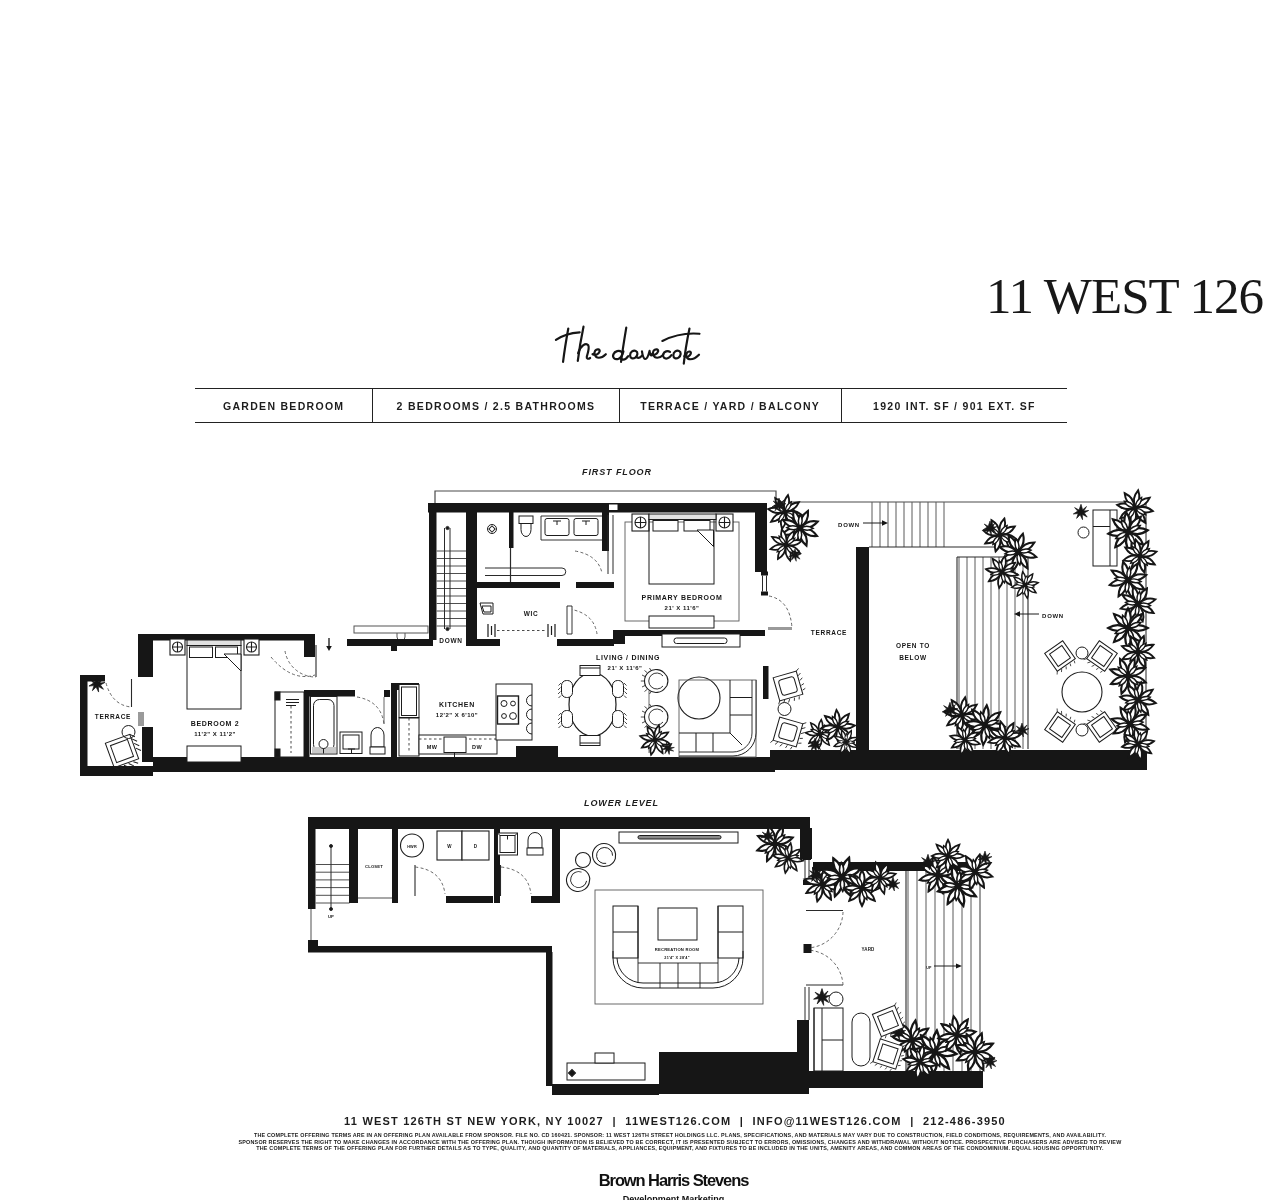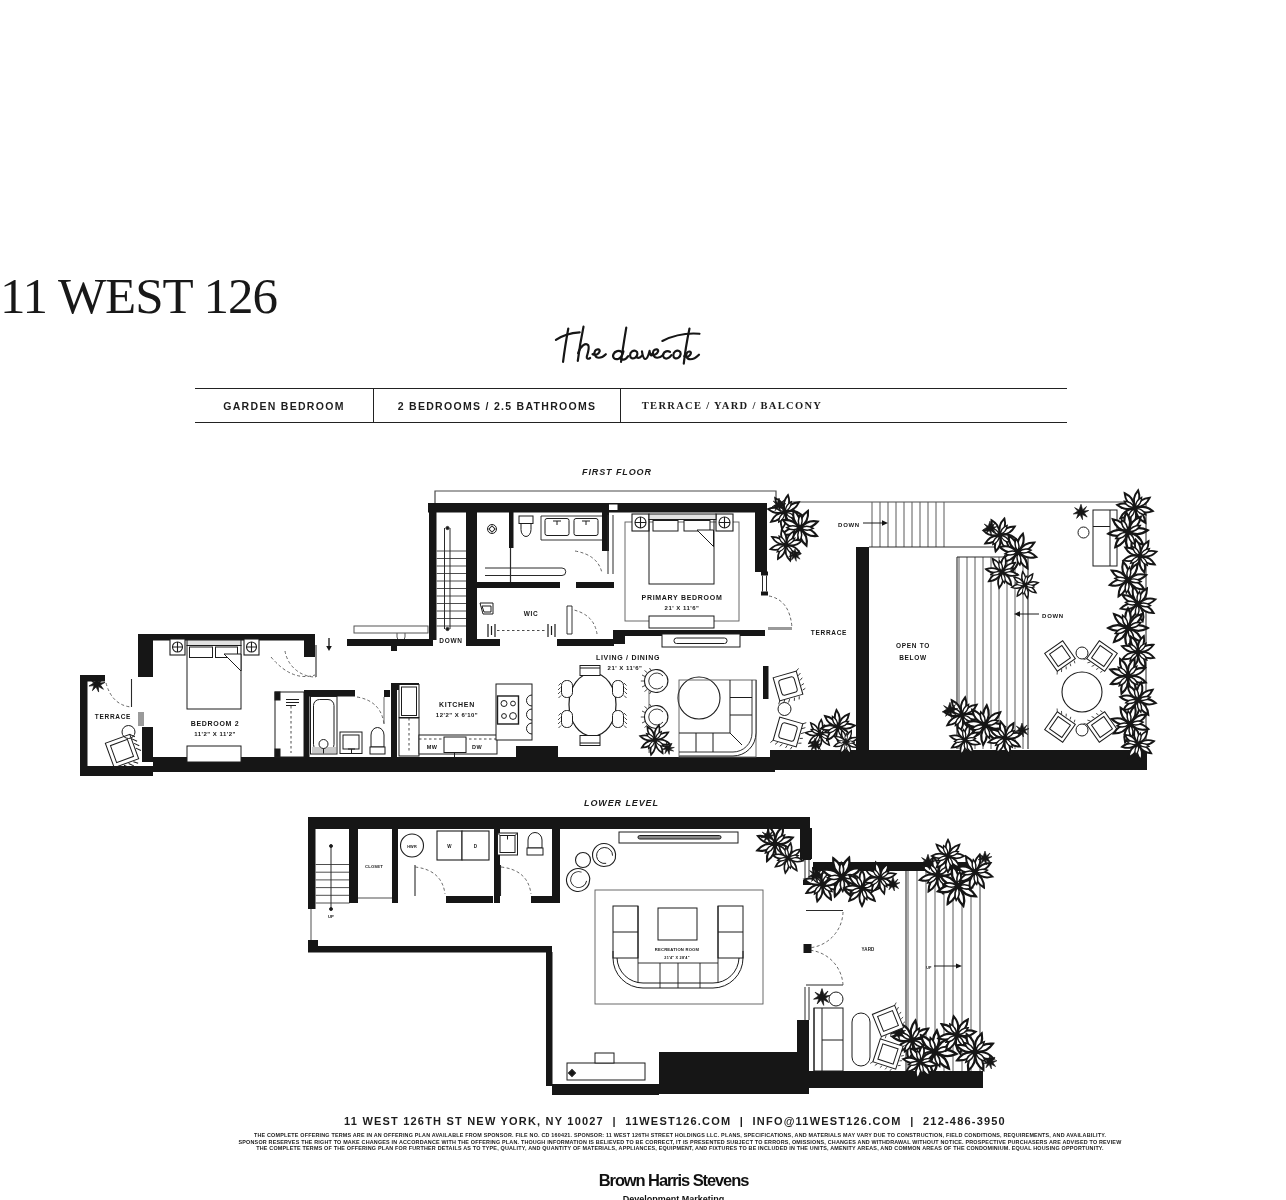--- a/index.html
+++ b/index.html
@@ -1,28 +1,28 @@
 <!DOCTYPE html>
 <html><head>
 <meta charset="utf-8">
 <style>
   html,body{margin:0;padding:0;background:#fff;}
   #page{position:relative;width:1286px;height:1200px;background:#fff;overflow:hidden;
         font-family:"Liberation Sans",sans-serif;}
   .abs{position:absolute;}
-  #title{left:0;top:271px;width:1263px;text-align:left;line-height:1;
+  #title{left:0;top:271px;width:1263px;text-align:right;line-height:1;
          font-family:"Liberation Serif",serif;font-size:51px;color:#181818;
          letter-spacing:-1px;white-space:nowrap;}
   #strip{left:195px;top:388px;width:872px;height:33px;border-top:1.6px solid #222;
          border-bottom:1.6px solid #222;display:flex;}
   #strip div{display:flex;align-items:center;justify-content:center;
          font-size:10.5px;font-weight:bold;letter-spacing:1.3px;color:#1d1d1d;white-space:nowrap;}
   #strip div:nth-child(1){width:178px;}
   #strip div:nth-child(2){width:246px;text-align:right;}
-  #strip div:nth-child(3){width:222px;font-family:Liberation Serif, serif;}
+  #strip div:nth-child(3){width:222px;}
   #strip div:nth-child(4){width:226px;}
   #strip div+div{border-left:1.6px solid #222;}
   .flabel{font-size:9px;font-weight:bold;letter-spacing:0.9px;color:#1d1d1d;white-space:nowrap;font-style:italic;}
   #addr{left:0;top:1115px;width:1350px;text-align:center;font-size:11px;font-weight:bold;
         letter-spacing:1.2px;color:#1d1d1d;white-space:nowrap;}
   #disc{left:200px;top:1132px;width:960px;text-align:center;font-size:5.4px;line-height:6.5px;
         color:#1a1a1a;font-weight:bold;letter-spacing:0.2px;}
   #bhs{left:0;top:1173px;width:1347px;text-align:center;font-weight:bold;font-size:16.5px;
        color:#111;letter-spacing:-1.1px;line-height:15.5px;}
   #bhs .sub{font-size:9px;font-weight:bold;letter-spacing:0px;}
@@ -57,20 +57,21 @@
       <path d="M143.5,9 C141,21 138.8,34 137.5,46"></path>
       <path d="M115,22 C128,15.5 142,13.5 154,14.5"></path>
       <path d="M138,38 C140.5,39.8 143.5,38.5 144.8,35.5 C145.8,33 142.5,32.3 140.8,34.5 C139,37 140.5,41.3 144.5,41.3 C148,41.3 151,39 153.5,36.5"></path>
     </g>
   </svg>
 
   <div id="strip" class="abs">
     <div>GARDEN BEDROOM</div>
     <div>2 BEDROOMS / 2.5 BATHROOMS</div>
     <div>TERRACE / YARD / BALCONY</div>
+    <div>1920 INT. SF / 901 EXT. SF</div>
   </div>
 
   <div class="abs flabel" style="left:582px;top:467px">FIRST FLOOR</div>
 
   <div class="abs flabel" style="left:584px;top:798px">LOWER LEVEL</div>
 
   <svg id="plan" class="abs" style="left:0;top:0" width="1286" height="1200" viewBox="0 0 1286 1200">
     <defs>
       <path id="ptl" d="M0,-0.8 Q2.6,-4.5 0,-9 Q-2.6,-4.5 0,-0.8 Z" fill="#fff" stroke="#161616" stroke-width="1"></path>
       <g id="flw">

